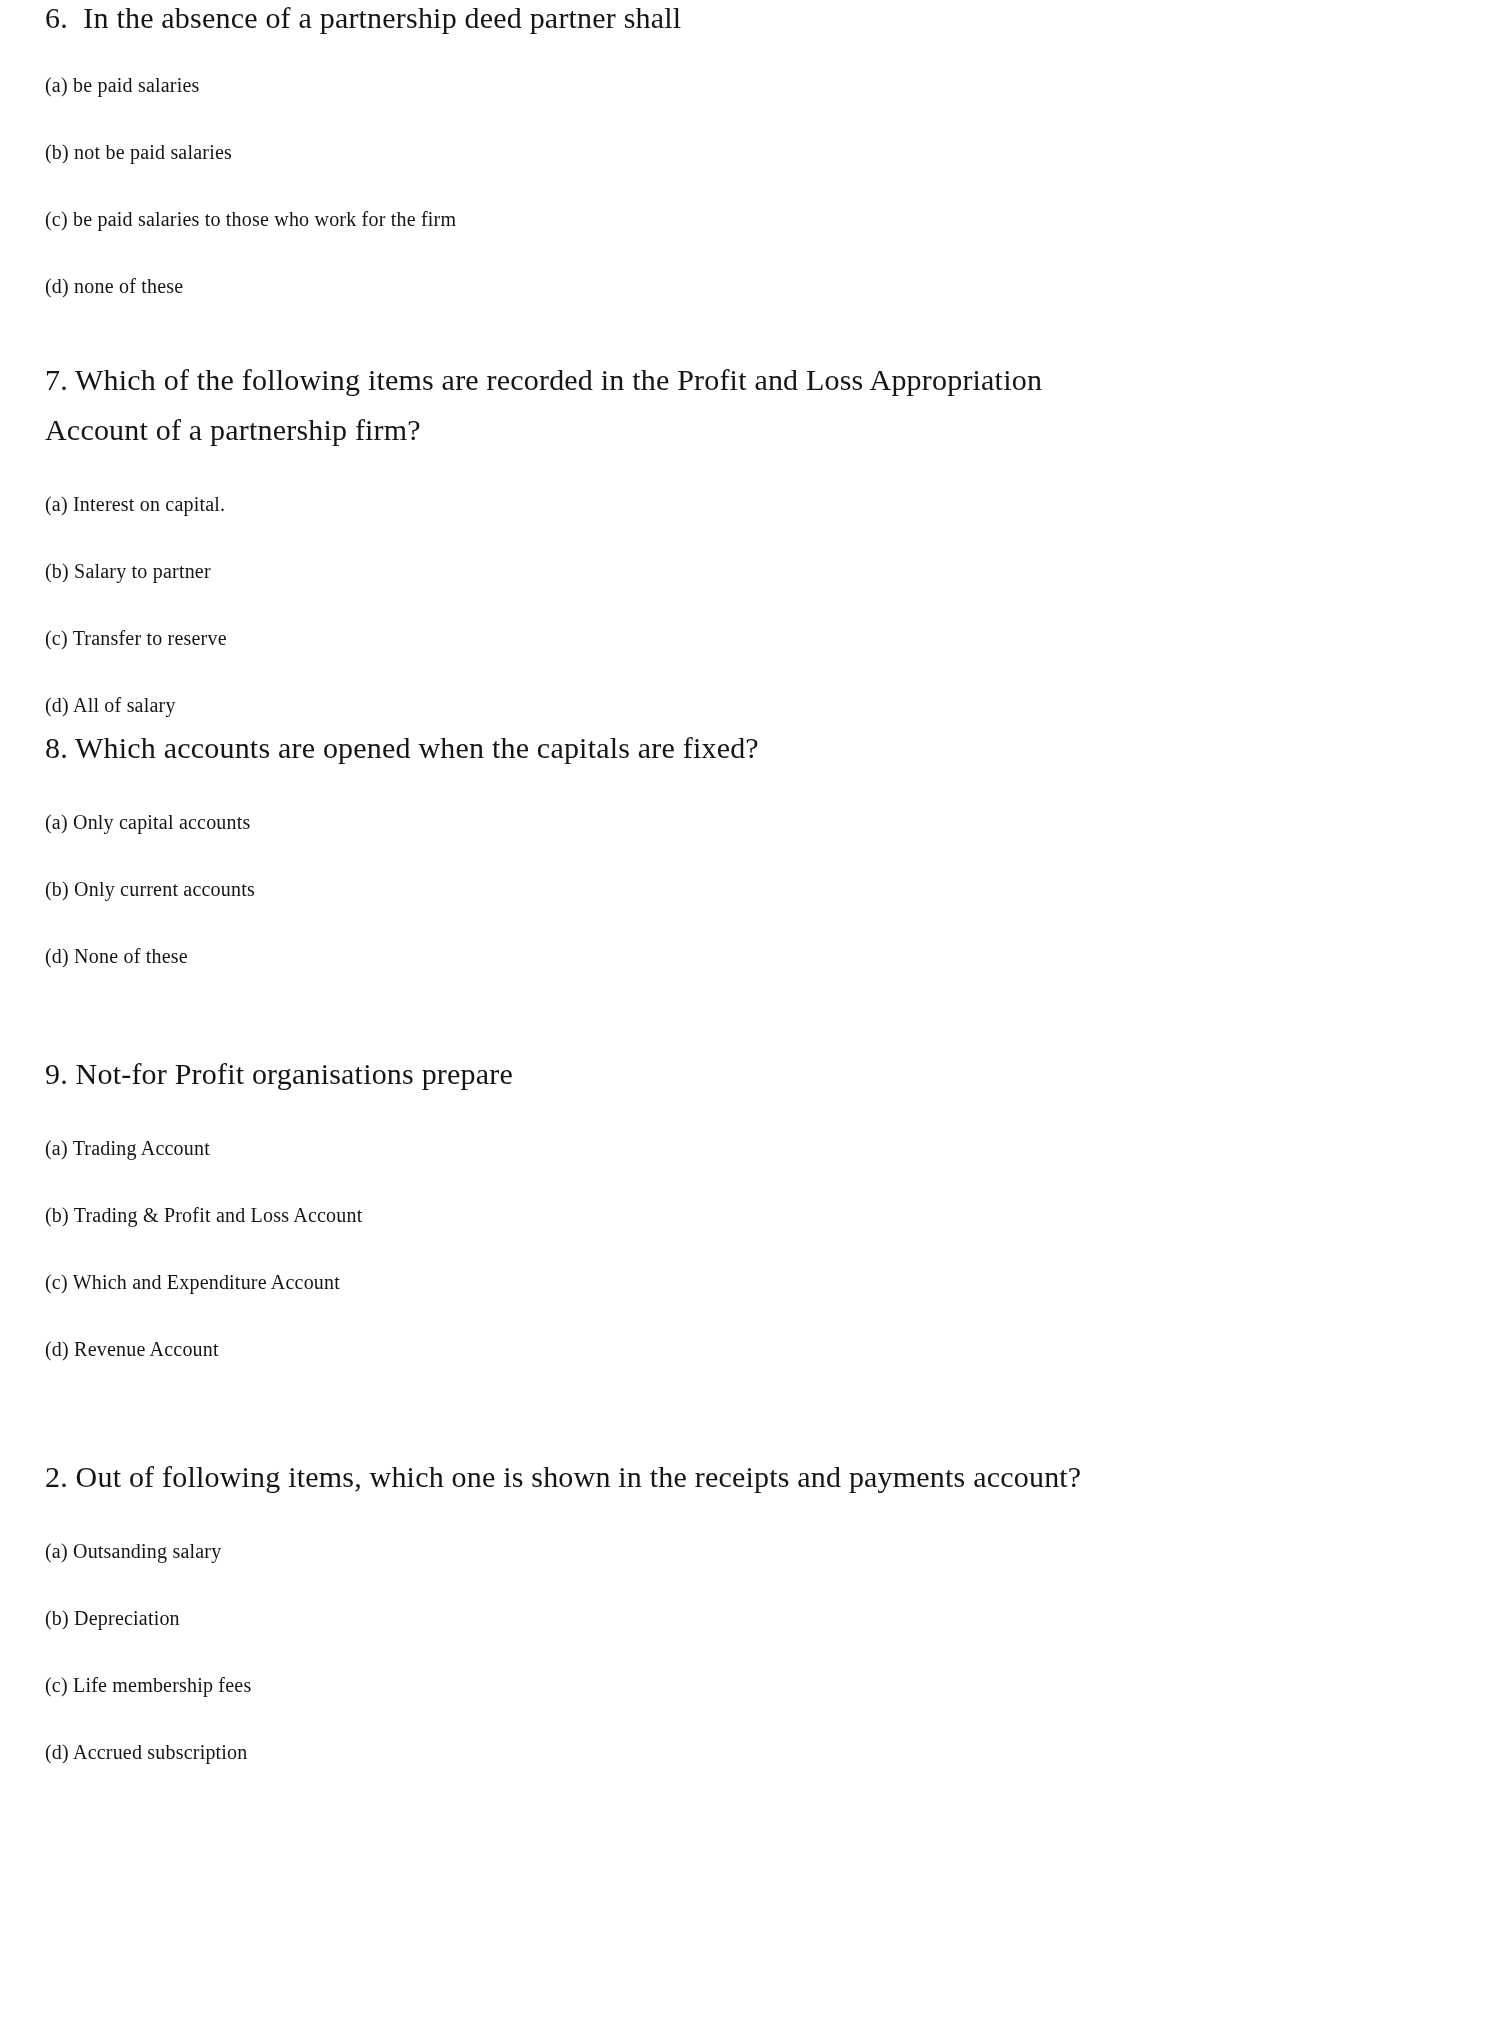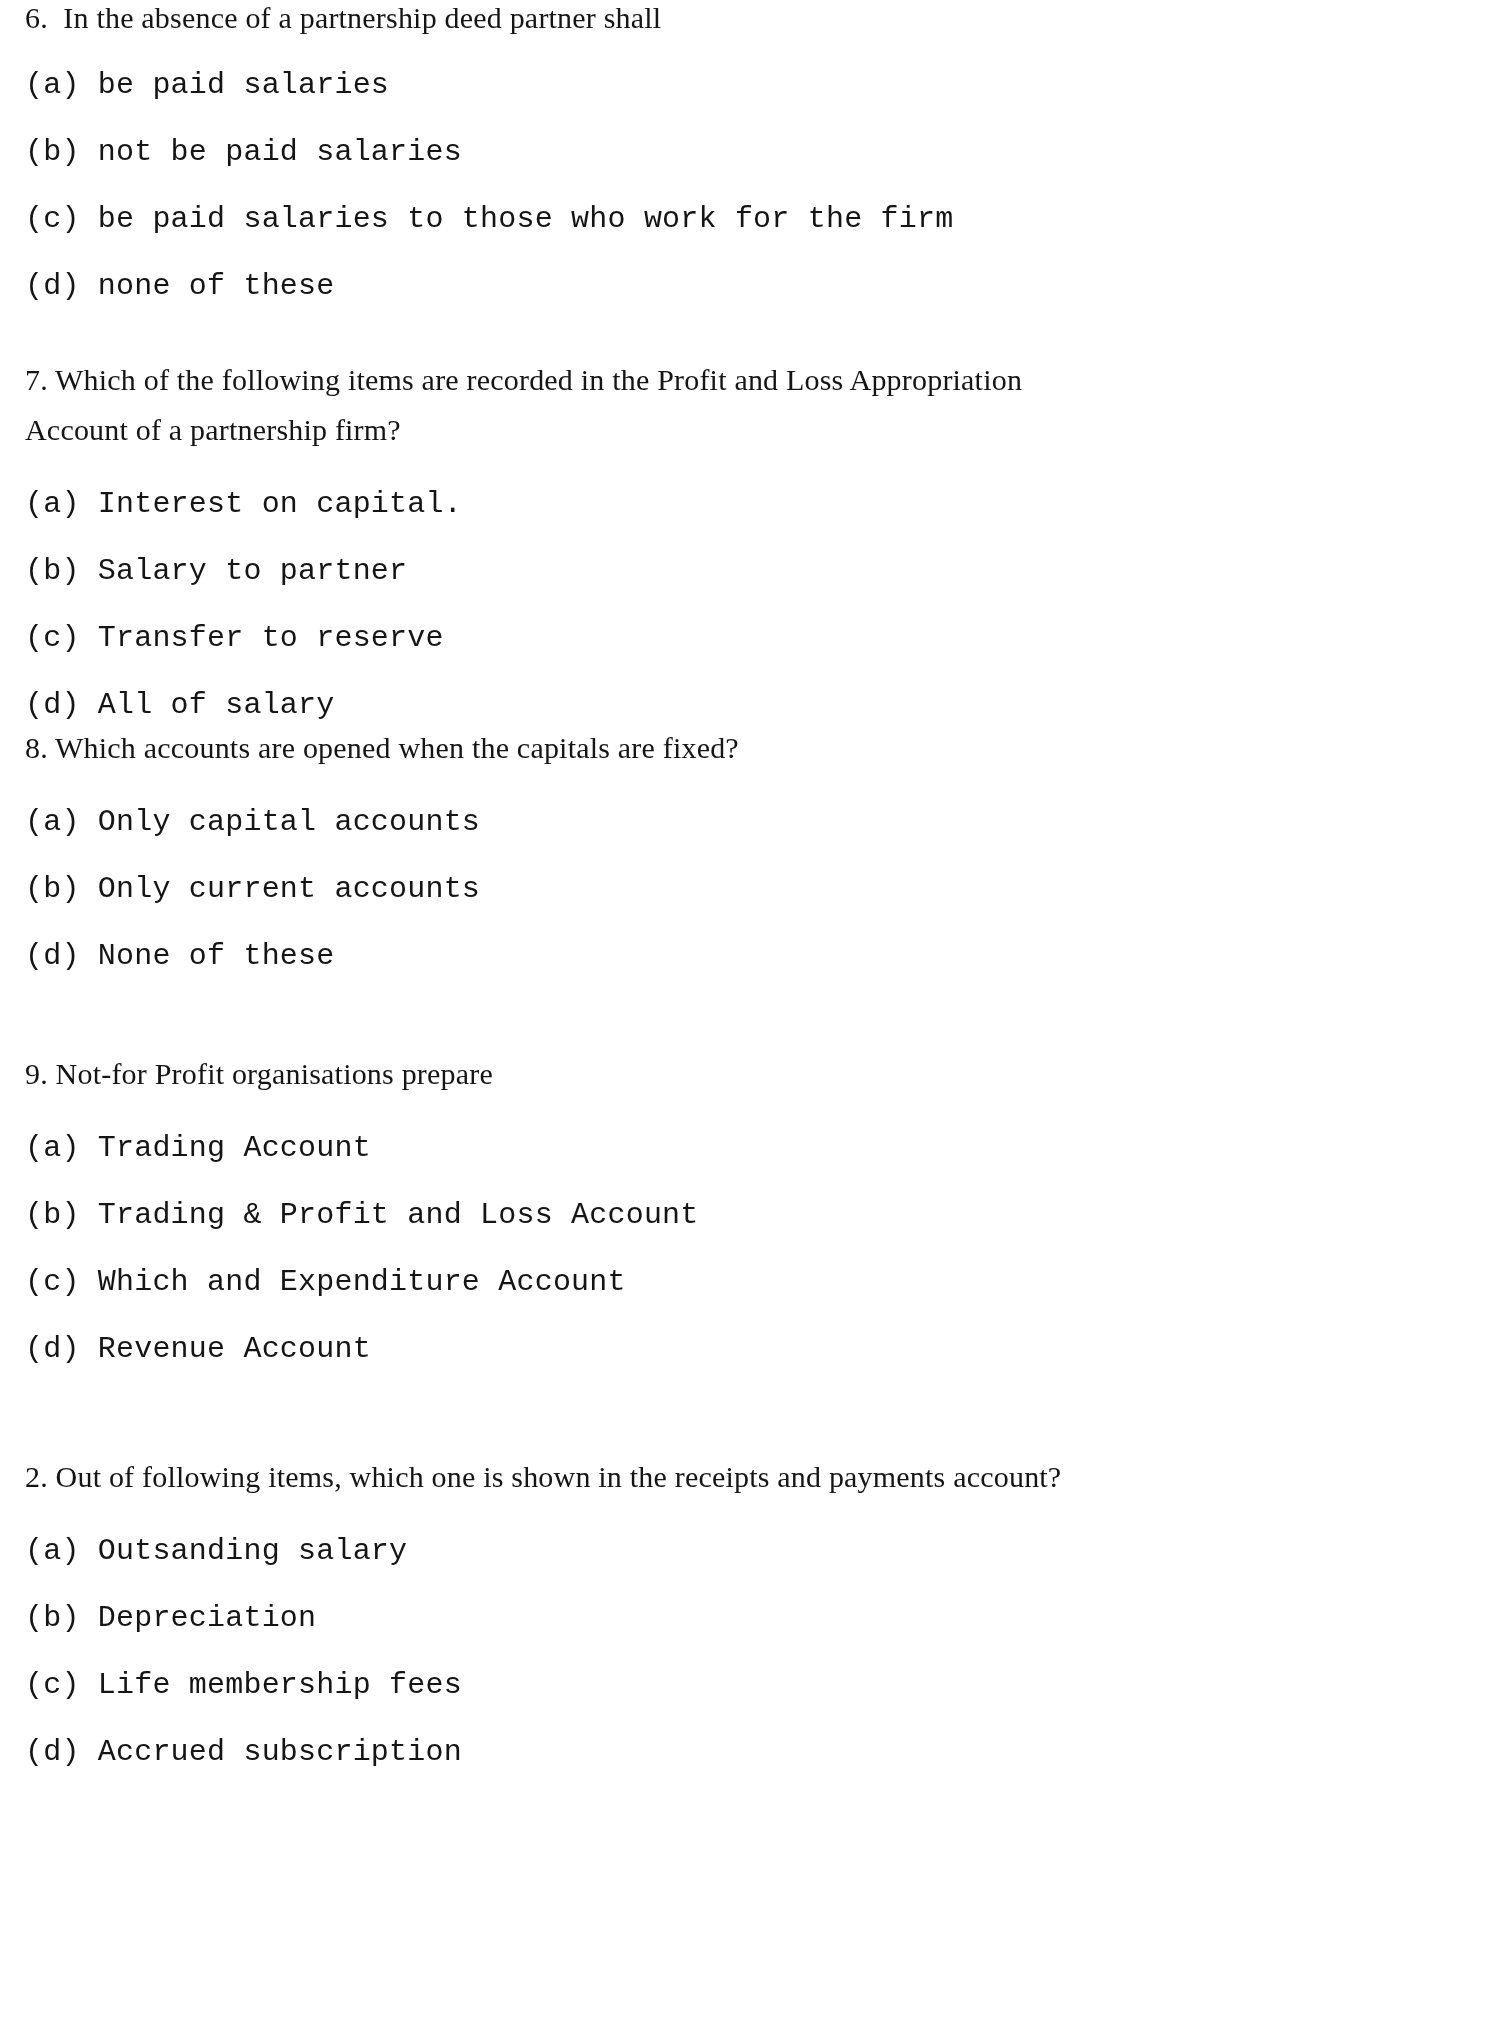--- a/index.html
+++ b/index.html
@@ -11,43 +11,42 @@
     width: 1505px;
     height: 2034px;
     overflow: hidden;
     font-family: "Liberation Serif", "DejaVu Serif", serif;
     color: #151515;
   }
   .page {
     box-sizing: border-box;
     width: 1505px;
     height: 2034px;
-    padding: 0 40px 0 25px;
+    padding: 0 40px 0 45px;
     background: #ffffff;
   }
   .qblock { margin: 0; }
   .qblock:nth-of-type(2) { margin-top: 51px; }
   .qblock:nth-of-type(3) { }
   .qblock:nth-of-type(4) { margin-top: 75px; }
   .qblock:nth-of-type(5) { margin-top: 85px; }
   .q {
     margin: 0;
     font-size: 30px;
     line-height: 50px;
     white-space: pre-wrap;
     letter-spacing: 0.2px;
   }
   .qblock:first-of-type .q { line-height: 36px; }
   .opt {
     margin: 31px 0 0 0;
-    font-size: 30px;
+    font-size: 20px;
     line-height: 36px;
     white-space: pre-wrap;
     letter-spacing: 0.2px;
-    font-family: Liberation Mono, monospace;
   }
 </style>
 </head>
 <body>
 
 <div class="page">
   <div id="questions-container">
   <div class="qblock">
     <p class="q">6.  In the absence of a partnership deed partner shall</p>
   <p class="opt">(a) be paid salaries</p>

